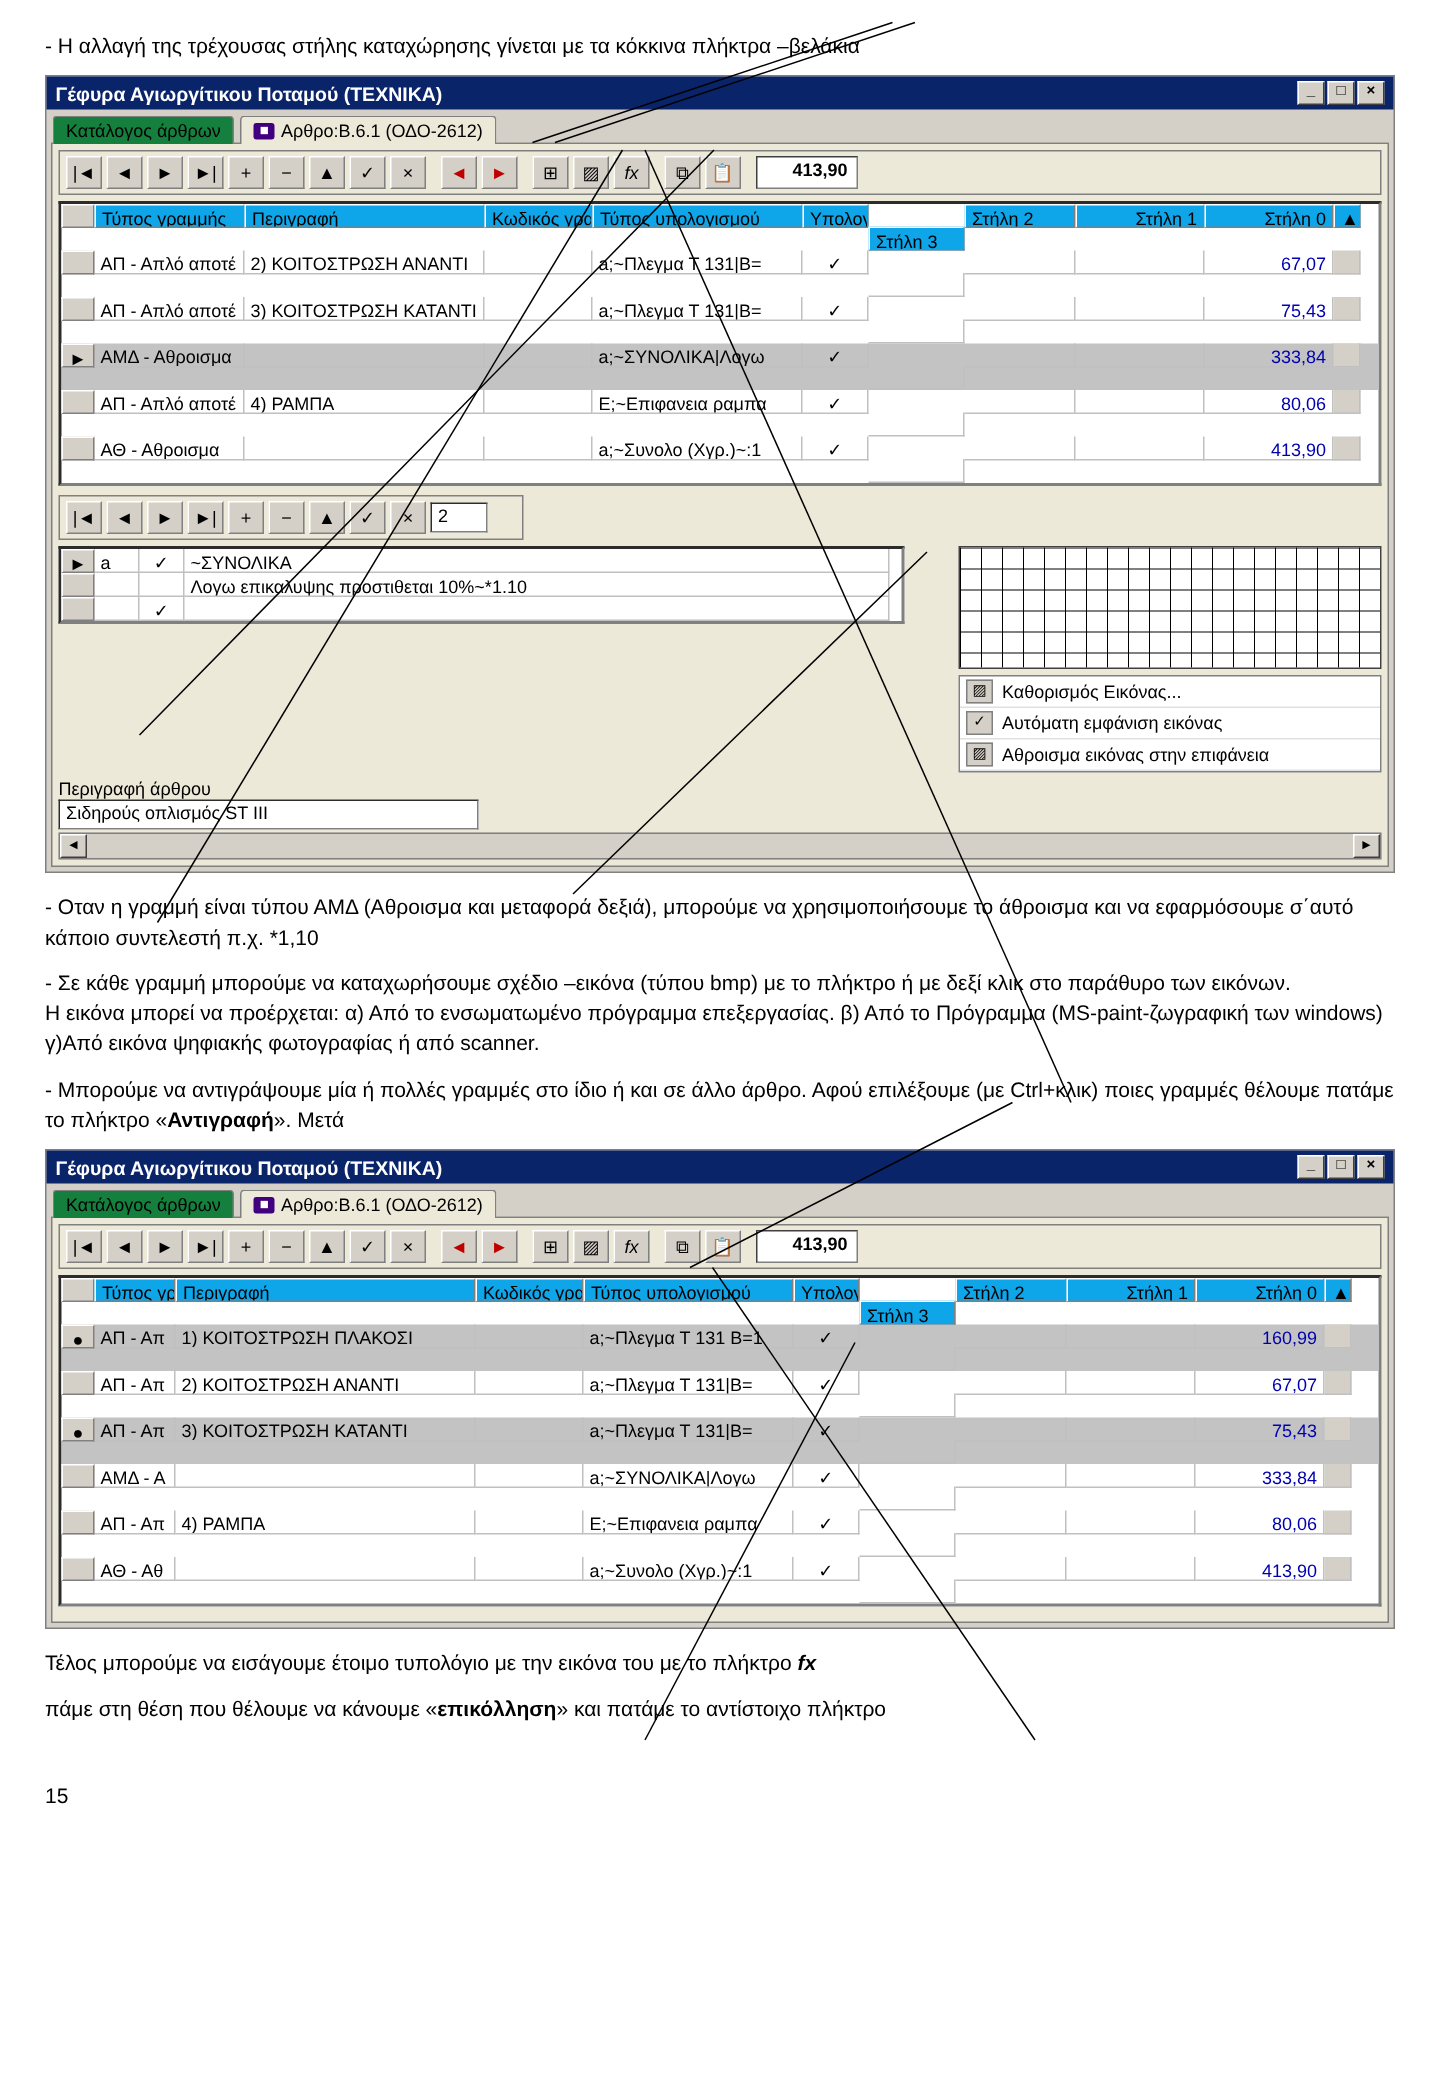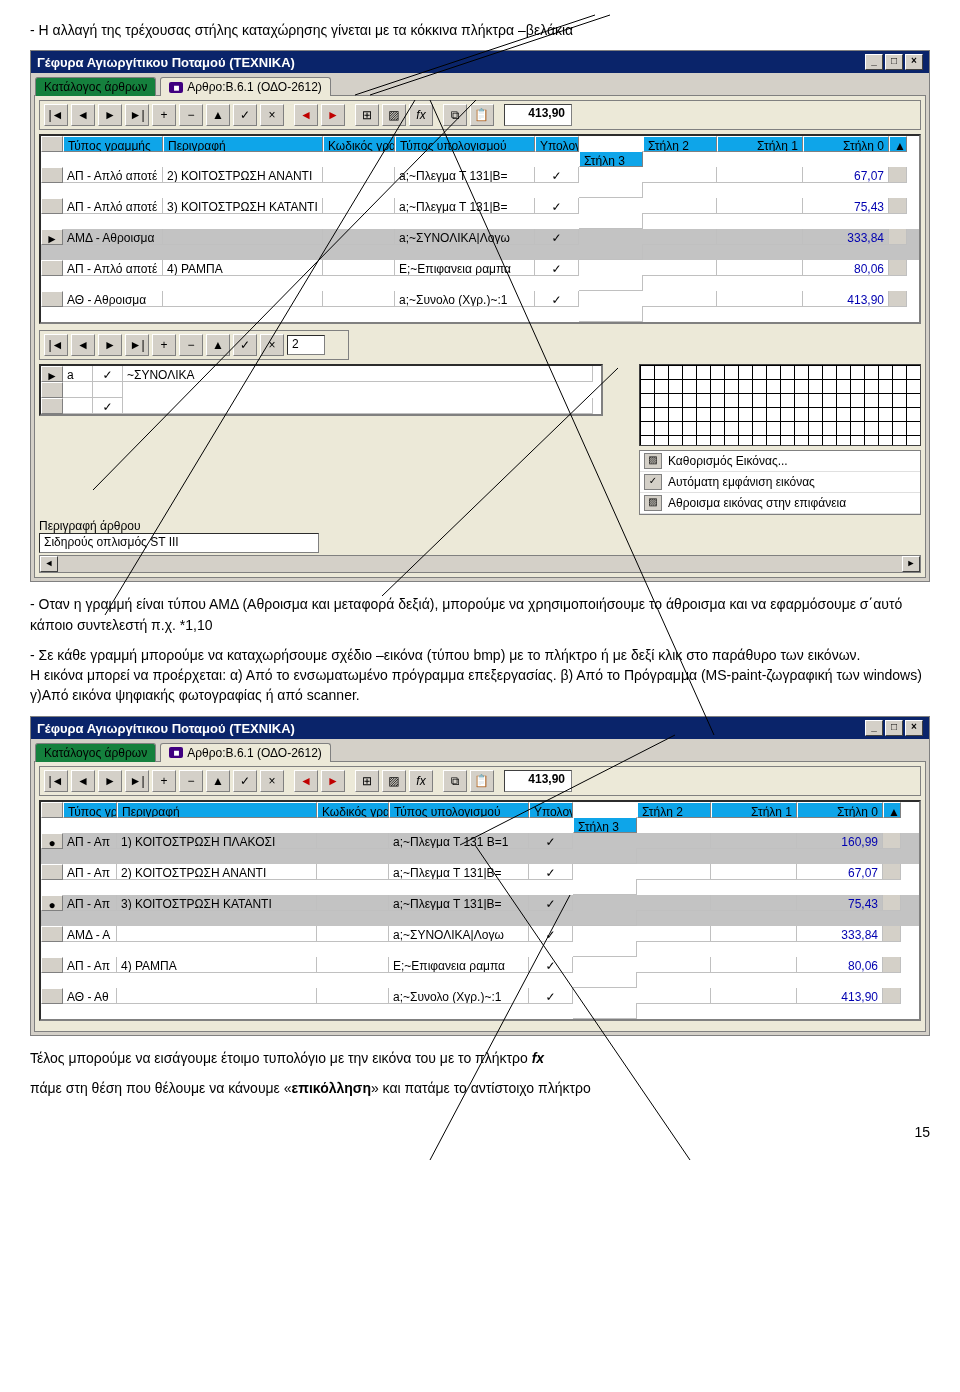--- a/index.html
+++ b/index.html
@@ -212,21 +212,21 @@
    height:16px;
    background:#d4d0c8;
    border:1px solid #808080;
    display:flex;
    justify-content:space-between;
    margin-top:2px;
  }
  .sbtn{width:16px;height:14px;background:#d4d0c8;border:1px solid #fff;
    border-right-color:#404040;border-bottom-color:#404040;
    font-size:9px;text-align:center;line-height:12px;}
- .pagenum{text-align:right;margin-top:26px;font-size:14px;}
+ .pagenum{text-align:left;margin-top:40px;font-size:14px;}
 
  
  .annot{
    position:absolute;
    left:0; top:0;
    width:100%; height:100%;
    pointer-events:none;
    z-index:5;
  }
 </style>
@@ -398,20 +398,21 @@
           <div class="gridrow">
             <div class="gcell rowh">►</div>
             <div class="gcell" style="width:30px;">a</div>
             <div class="gcell" style="width:30px;text-align:center;">✓</div>
             <div class="gcell" style="width:470px;">~ΣΥΝΟΛΙΚΑ</div>
           </div>
           <div class="gridrow">
             <div class="gcell rowh"></div>
             <div class="gcell" style="width:30px;"></div>
             <div class="gcell" style="width:30px;"></div>
+            <div class="gcell" style="width:470px;">Λογω επικαλυψης προστιθεται 10%~*1.10</div>
           </div>
           <div class="gridrow">
             <div class="gcell rowh"></div>
             <div class="gcell" style="width:30px;"></div>
             <div class="gcell" style="width:30px;text-align:center;">✓</div>
             <div class="gcell" style="width:470px;"></div>
           </div>
         </div>
       </div>
 
@@ -421,20 +422,23 @@
         <span class="sbtn">◄</span>
         <span class="sbtn">►</span>
       </div>
     </div>
   </div>
 
   <p class="para">- Οταν η γραμμή είναι τύπου ΑΜΔ (Αθροισμα και μεταφορά δεξιά), μπορούμε να χρησιμοποιήσουμε το άθροισμα και να εφαρμόσουμε σ΄αυτό κάποιο συντελεστή π.χ. *1,10</p>
   <p class="para">
     <span>- Σε κάθε γραμμή μπορούμε να καταχωρήσουμε σχέδιο –εικόνα (τύπου bmp) με το πλήκτρο ή με δεξί κλικ στο παράθυρο των εικόνων.</span><br>
     <span>Η εικόνα μπορεί να προέρχεται: α) Από το ενσωματωμένο πρόγραμμα επεξεργασίας. β) Από το Πρόγραμμα (MS-paint-ζωγραφική των windows) γ)Από εικόνα ψηφιακής φωτογραφίας ή από scanner.</span>
+  </p>
+  <p class="para">
+    <span>- Μπορούμε να αντιγράψουμε  μία ή πολλές γραμμές στο ίδιο ή και σε άλλο άρθρο. Αφού επιλέξουμε (με Ctrl+κλικ) ποιες γραμμές θέλουμε πατάμε το πλήκτρο «</span><span class="bold">Αντιγραφή</span><span>».  Μετά</span>
   </p>
 
   <div class="appwin">
     <div class="titlebar">
       <span>Γέφυρα Αγιωργίτικου Ποταμού (ΤΕΧΝΙΚΑ)</span>
       <span class="winbtns">
         <span class="winbtn">_</span>
         <span class="winbtn">□</span>
         <span class="winbtn">×</span>
       </span>

